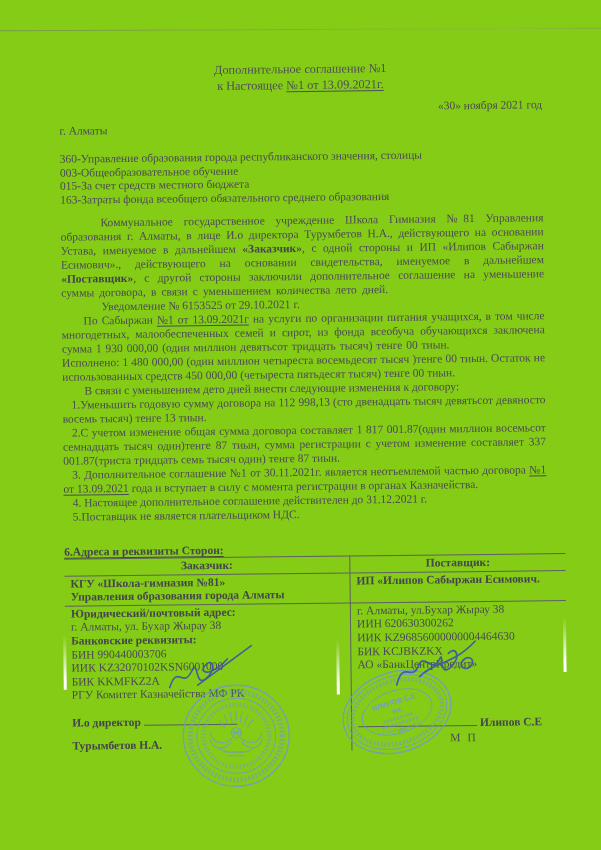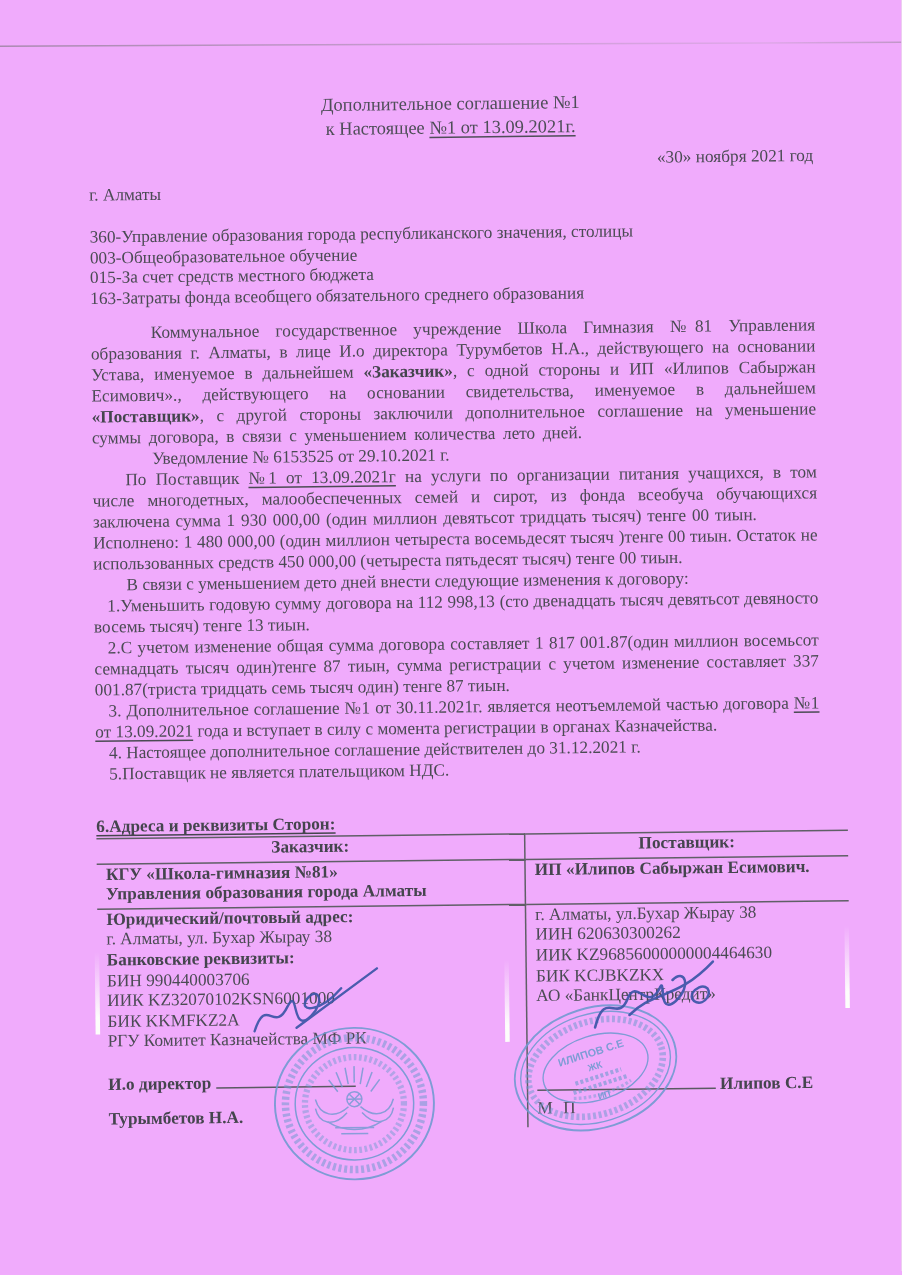--- a/index.html
+++ b/index.html
@@ -1,18 +1,18 @@
 <!DOCTYPE html>
 <html><head>
 <meta charset="utf-8">
 <style>
   html,body{margin:0;padding:0;background:#e9e9e7;}
   .page{
     position:relative;width:601px;height:850px;margin:0 auto;
-    background:#f0abfc;overflow:hidden;
+    background:#84cc16;overflow:hidden;
     font-family:"Liberation Serif","DejaVu Serif",serif;
     color:#4b4b54;font-size:11.5px;line-height:14px;
   }
   .scan-top-line{position:absolute;top:29px;left:0;width:100%;height:1px;
     background:linear-gradient(to right,rgba(110,110,112,.55),rgba(150,150,150,.18) 85%,rgba(120,120,120,.4));
     transform:rotate(-.25deg);}
   .tilt{position:absolute;inset:0;transform:rotate(-.65deg);transform-origin:50% 42%;}
   .content{padding:62px 56px 0 62px;}
   .title-block{text-align:center;font-size:12.3px;color:#4e4e58;}
   .title-block .line2{margin-top:2px;}
@@ -34,21 +34,21 @@
   table.req td{vertical-align:top;padding:1px 6px;font-size:11.5px;line-height:13.6px;}
   .b-t{border-top:1px solid #5f5f66;}
   .b-r{border-right:1px solid #5f5f66;}
   .b-b{border-bottom:1px solid #5f5f66;}
   td.hdr{text-align:center;font-weight:bold;color:#45454e;padding:1px 6px 2px;}
   .cell-line{white-space:nowrap;}
   .spacer12{height:13px;}
   .spacer10{height:9px;}
   .spacer42{height:44px;}
   .sig-line{display:inline-block;border-bottom:1px solid #5a5a62;height:10px;vertical-align:baseline;}
-  .mp{margin-top:2px;letter-spacing:2px;}
+  .mp{margin-left:92px;margin-top:2px;letter-spacing:2px;}
   .fade-strip{position:absolute;width:3px;height:55px;background:linear-gradient(to bottom,rgba(253,253,251,0),#fdfdfb 80%);}
   .stamp-layer,.sig-layer{position:absolute;inset:0;pointer-events:none;}
   .stamp-svg{position:absolute;opacity:.88;}
   .sig-svg{position:absolute;opacity:.92;}
 </style>
 </head>
 <body>
 
 <div class="page">
   <div class="scan-top-line"></div>
@@ -68,21 +68,21 @@
         <div>360-Управление образования города республиканского значения, столицы</div>
         <div>003-Общеобразовательное обучение</div>
         <div>015-За счет средств местного бюджета</div>
         <div>163-Затраты фонда всеобщего обязательного среднего образования</div>
       </div>
 
       <p class="para p1"><span>Коммунальное государственное учреждение Школа Гимназия №81 Управления образования г. Алматы, в лице И.о директора Турумбетов Н.А., действующего на основании Устава, именуемое в дальнейшем </span><span class="bold">«Заказчик»</span><span>, с одной стороны и ИП «Илипов Сабыржан Есимович»., действующего на основании свидетельства, именуемое в дальнейшем </span><span class="bold">«Поставщик»</span><span>, с другой стороны заключили дополнительное соглашение на уменьшение суммы договора, в связи с уменьшением количества лето дней.</span></p>
 
       <p class="para notif">Уведомление № 6153525 от  29.10.2021 г.</p>
 
-      <p class="para p2"><span>По Поставщик </span><span class="u">№1 от 13.09.2021г</span><span> на услуги по организации питания учащихся, в том числе многодетных, малообеспеченных семей и сирот, из фонда всеобуча обучающихся заключена сумма   1 930 000,00 (один миллион девятьсот тридцать тысяч) тенге 00 тиын.</span></p>
+      <p class="para p2"><span>По Сабыржан </span><span class="u">№1 от 13.09.2021г</span><span> на услуги по организации питания учащихся, в том числе многодетных, малообеспеченных семей и сирот, из фонда всеобуча обучающихся заключена сумма   1 930 000,00 (один миллион девятьсот тридцать тысяч) тенге 00 тиын.</span></p>
 
       <p class="para">Исполнено: 1 480 000,00 (один миллион четыреста восемьдесят тысяч )тенге 00 тиын. Остаток не использованных средств 450 000,00 (четыреста пятьдесят  тысяч) тенге 00 тиын.</p>
       <p class="para p4">В связи с уменьшением дето дней внести следующие изменения к договору:</p>
 
       <p class="item">1.Уменьшить годовую сумму договора на 112 998,13 (сто двенадцать тысяч девятьсот девяносто восемь тысяч) тенге 13 тиын.</p>
       <p class="item">2.С учетом изменение общая сумма договора составляет  1 817 001.87(один миллион восемьсот семнадцать тысяч один)тенге 87 тиын, сумма регистрации с учетом изменение составляет 337 001.87(триста тридцать семь тысяч один) тенге 87 тиын.</p>
       <p class="item"><span>3. Дополнительное соглашение №1 от 30.11.2021г. является неотъемлемой частью договора </span><span class="u">№1 от 13.09.2021</span><span> года и вступает в силу с момента регистрации в органах Казначейства.</span></p>
       <p class="item">4. Настоящее дополнительное соглашение действителен до 31.12.2021 г.</p>
       <p class="item">5.Поставщик не является плательщиком НДС.</p>
 

